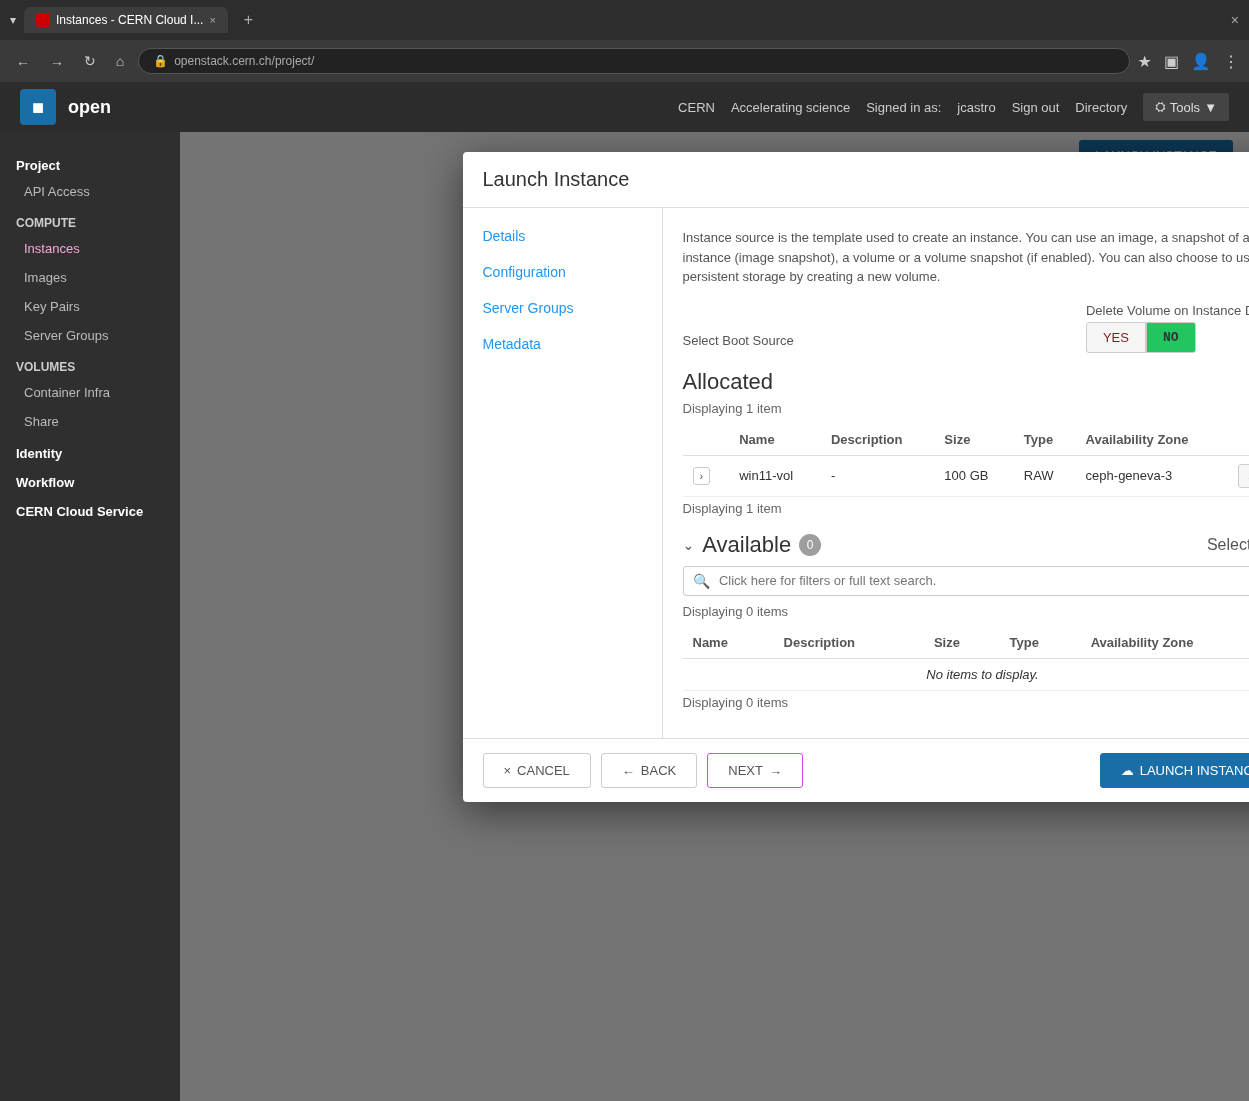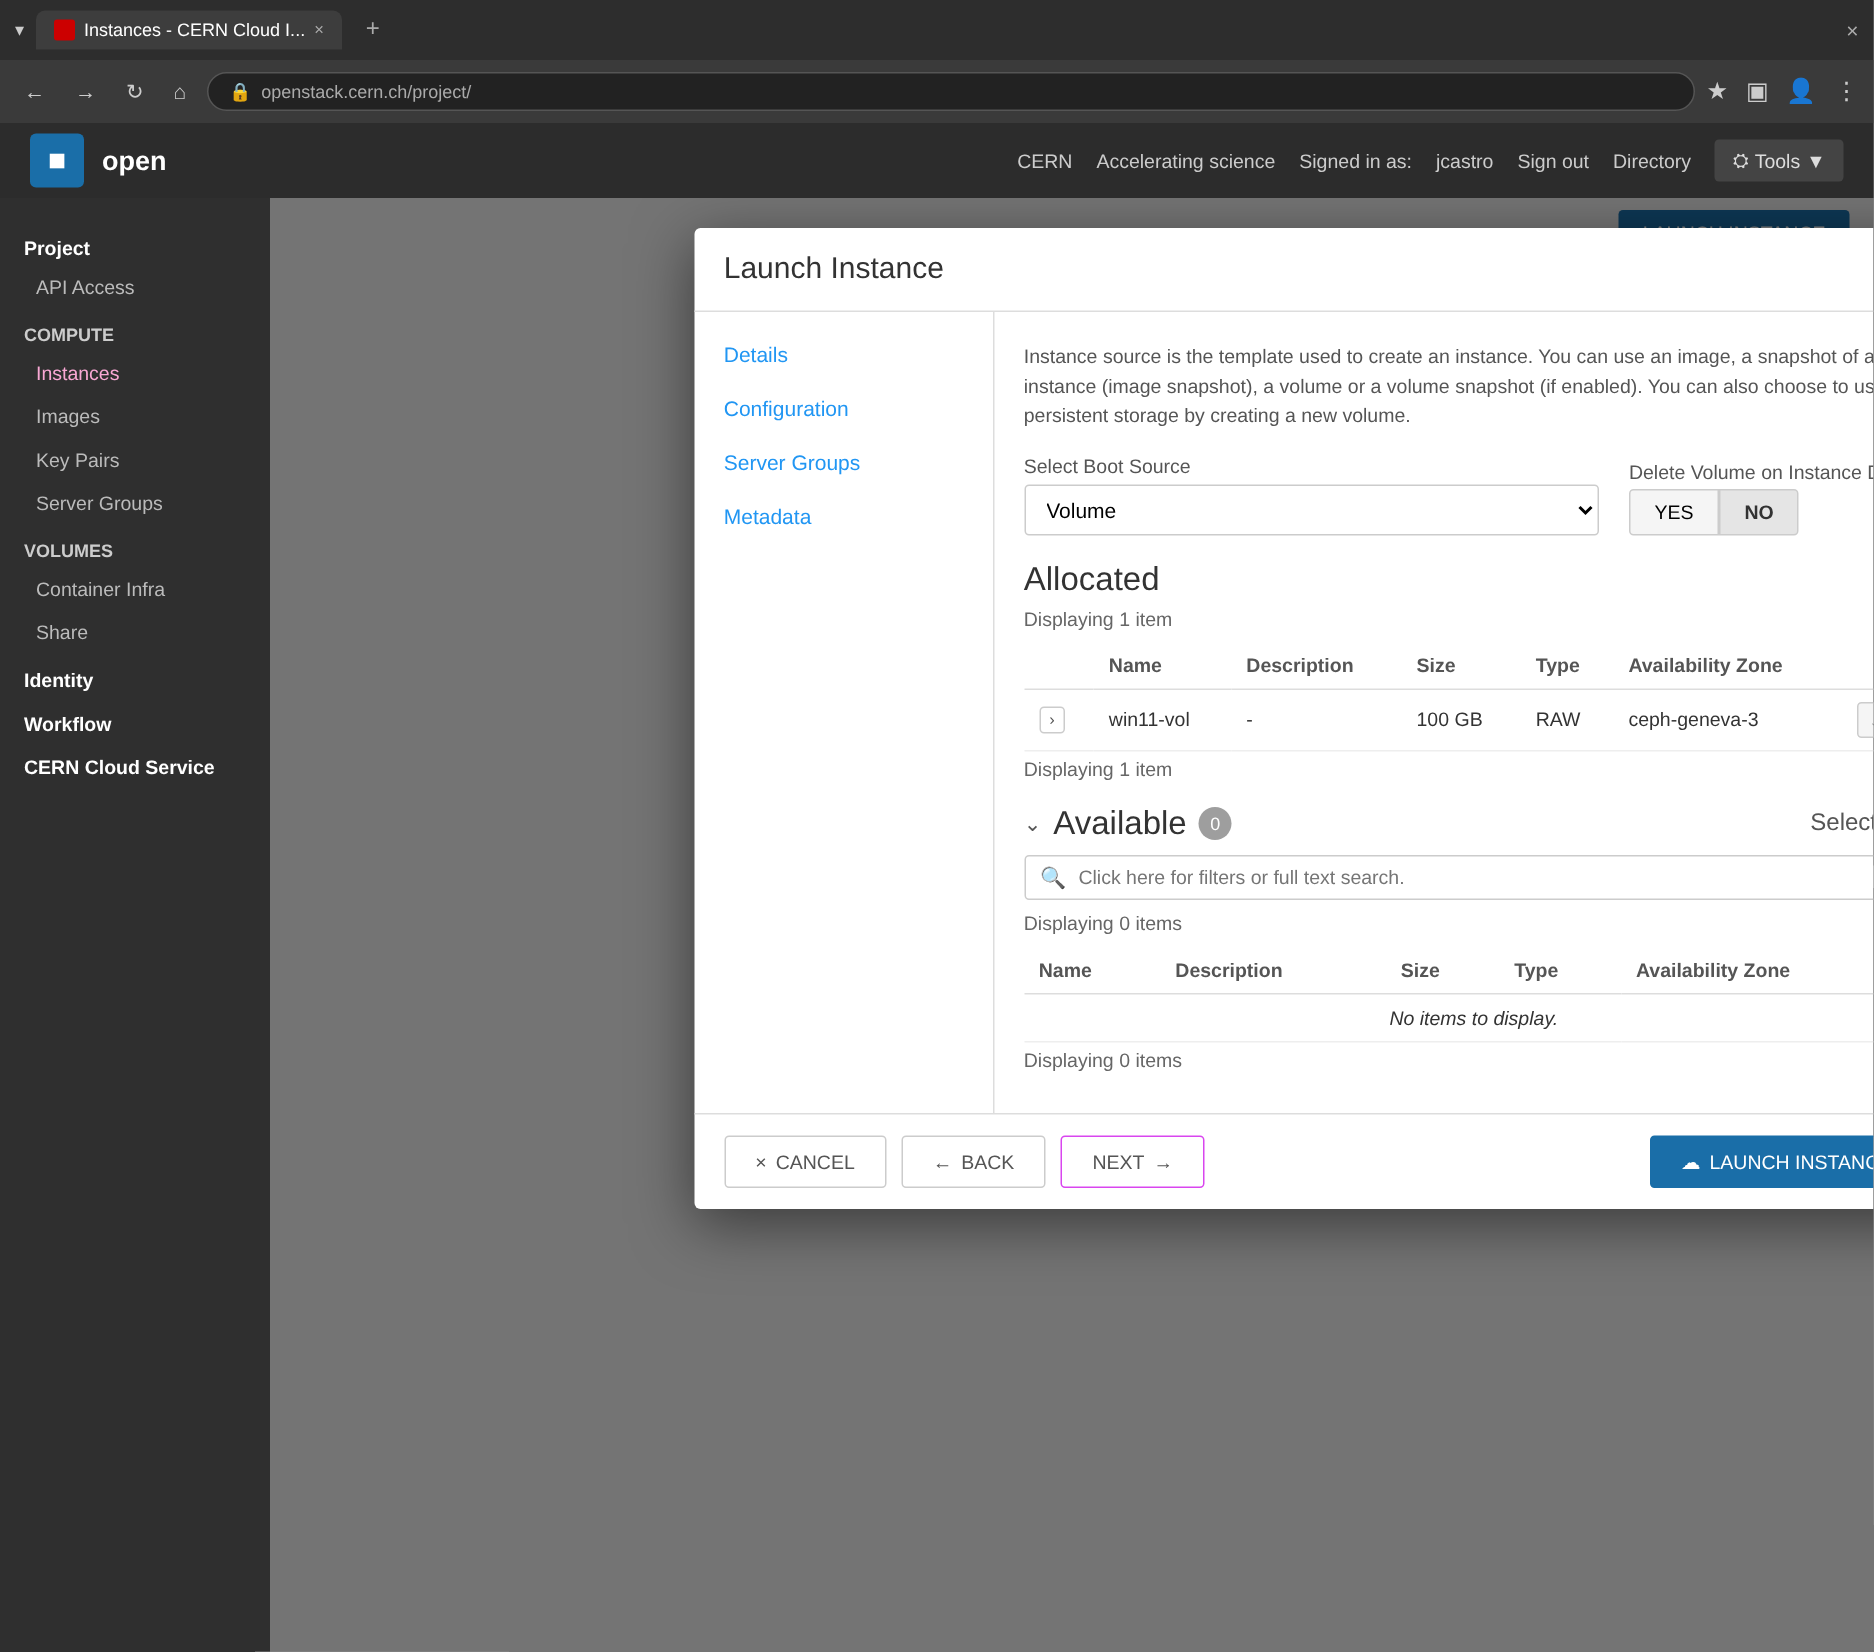--- a/index.html
+++ b/index.html
@@ -69,24 +69,24 @@
     .info-text { font-size: 13px; color: #555; line-height: 1.5; margin-bottom: 16px; }
 
     
     .form-row { display: flex; gap: 20px; align-items: flex-end; margin-bottom: 16px; }
     .form-group { flex: 1; }
     .form-group label { display: block; font-size: 13px; color: #555; margin-bottom: 5px; }
     .form-select { width: 100%; padding: 7px 10px; border: 1px solid #ccc; border-radius: 3px; font-size: 14px; background: #fff; cursor: pointer; }
     .delete-volume-group { display: flex; flex-direction: column; gap: 4px; }
     .delete-volume-group label { font-size: 13px; color: #555; }
     .btn-group { display: flex; gap: 0; }
-    .btn-toggle { padding: 7px 16px; border: 1px solid #ccc; font-size: 13px; cursor: pointer; background: #f5f5f5; color: #000000; }
+    .btn-toggle { padding: 7px 16px; border: 1px solid #ccc; font-size: 13px; cursor: pointer; background: #f5f5f5; color: #7f1d1d; }
     .btn-toggle:first-child { border-radius: 3px 0 0 3px; }
     .btn-toggle:last-child { border-radius: 0 3px 3px 0; }
-    .btn-toggle.active { background: #e5e5e5; color: #333; font-weight: bold; }
+    .btn-toggle.active { background: #22c55e; color: #333; font-weight: bold; font-family: Liberation Mono, monospace; }
 
     
     .section-header { font-size: 22px; font-weight: normal; color: #333; margin-bottom: 6px; }
     .section-count { font-size: 13px; color: #666; margin-bottom: 8px; }
 
     
     .data-table { width: 100%; border-collapse: collapse; margin-bottom: 4px; }
     .data-table th { text-align: left; padding: 8px 10px; font-size: 13px; color: #555; font-weight: bold; border-bottom: 1px solid #ddd; }
     .data-table td { padding: 8px 10px; font-size: 13px; color: #333; border-bottom: 1px solid #eee; }
     .data-table .expand-btn { background: none; border: 1px solid #ccc; border-radius: 3px; padding: 2px 6px; cursor: pointer; font-size: 11px; color: #555; }
@@ -252,23 +252,20 @@
         <div class="modal-content">
 
           <div style="position:relative;">
 
             <p class="info-text">Instance source is the template used to create an instance. You can use an image, a snapshot of an instance (image snapshot), a volume or a volume snapshot (if enabled). You can also choose to use persistent storage by creating a new volume.</p>
           </div>
 
           <div class="form-row">
             <div class="form-group">
               <label>Select Boot Source</label>
-              <select class="form-select">
-                <option>Volume</option>
-              </select>
             </div>
             <div class="delete-volume-group">
               <label>Delete Volume on Instance Delete</label>
               <div class="btn-group">
                 <button class="btn-toggle">YES</button>
                 <button class="btn-toggle active">NO</button>
               </div>
             </div>
           </div>
 

